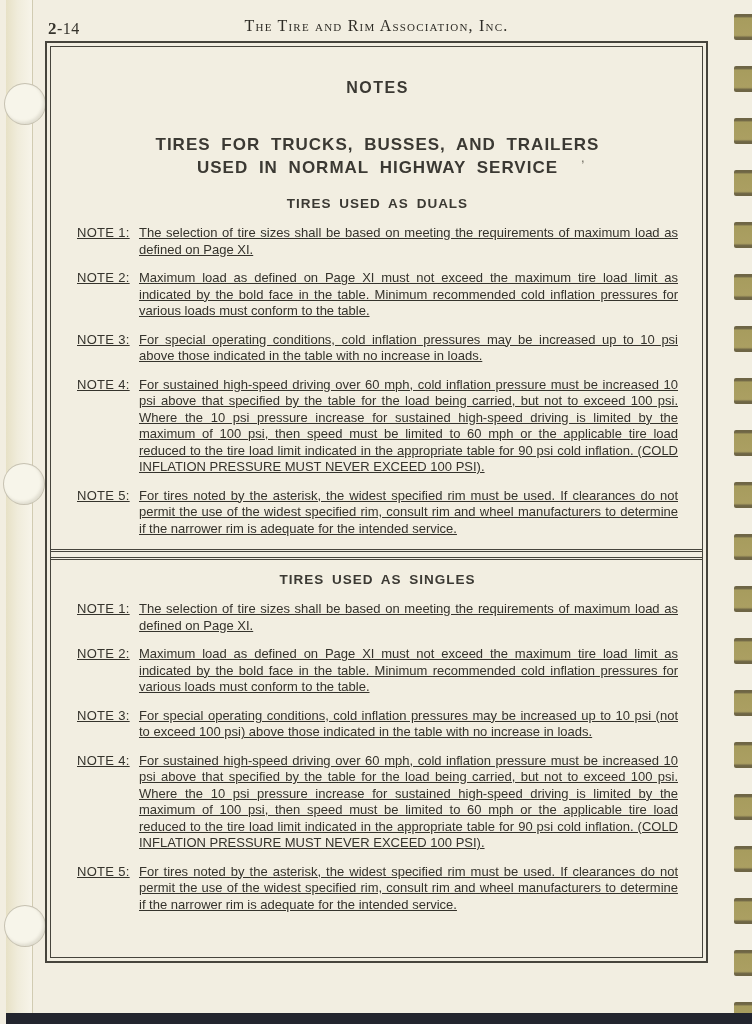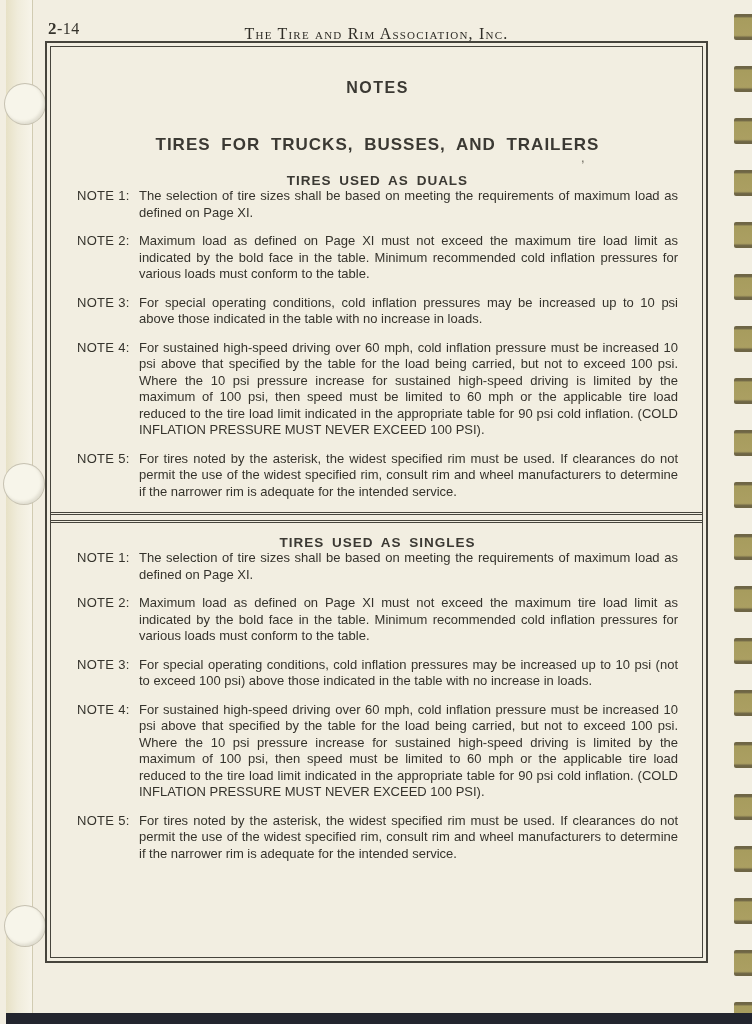--- a/index.html
+++ b/index.html
@@ -29,21 +29,21 @@
   
   .scan-bar{position:absolute;left:6px;top:1013px;width:746px;height:11px;background:#23252e;}
   
   .running-head{
     position:absolute;left:0;top:17px;width:752px;height:22px;
     font-family:"Liberation Serif","DejaVu Serif",serif;
   }
   .page-num{position:absolute;left:48px;top:2px;font-size:16px;letter-spacing:0.5px;}
   .page-num b{font-size:17px;}
   .head-title{
-    position:absolute;left:45px;width:663px;text-align:center;top:8px;
+    position:absolute;left:45px;width:663px;text-align:center;top:0;
     font-variant:small-caps;font-size:16px;letter-spacing:1.2px;color:#2e2c26;
   }
   
   .frame-outer{
     position:absolute;left:45px;top:41px;width:663px;height:922px;
     border:2px solid #46443c;box-sizing:border-box;background:transparent;padding-left:21px;
   }
   .frame-inner{
     position:absolute;left:3px;top:3px;right:3px;bottom:3px;
     border:1px solid #46443c;overflow:hidden;
@@ -59,21 +59,21 @@
     position:relative;
   }
   .stray-mark{
     position:absolute;left:504px;top:13px;font-size:13px;color:#6a675c;font-weight:normal;
   }
   .section-heading{
     margin-top:17px;text-align:center;font-weight:bold;font-size:13.5px;
     letter-spacing:1px;word-spacing:3px;color:#3b3933;
   }
   .section-heading.singles{margin-top:12px;}
-  .notes-list{}
+  .notes-list{margin-top:14px;text-decoration:underline;}
   .note{display:flex;margin-bottom:12px;font-size:13px;line-height:16.5px;}
   .note-label{flex:0 0 62px;letter-spacing:0.3px;white-space:nowrap;}
   .note-text{flex:1;text-align:justify;hyphens:manual;}
   .section-divider{
     margin-top:2px;height:5px;
     border-top:3px double #46443c;border-bottom:3px double #46443c;
   }
 </style>
 </head>
 <body>
@@ -113,20 +113,21 @@
     <div class="head-title">The Tire and Rim Association, Inc.</div>
   </div>
 
   <div class="frame-outer">
     <div class="frame-inner">
 
       <div class="section">
         <div class="notes-heading">NOTES</div>
         <div class="doc-title">
           <div>TIRES FOR TRUCKS, BUSSES, AND TRAILERS</div>
+          <div>USED IN NORMAL HIGHWAY SERVICE</div>
           <span class="stray-mark">,</span>
         </div>
         <div class="section-heading">TIRES USED AS DUALS</div>
         <div class="notes-list">
           <div class="note">
             <div class="note-label">NOTE 1:</div>
             <div class="note-text">The selection of tire sizes shall be based on meeting the requirements of maximum load as defined on Page XI.</div>
           </div>
           <div class="note">
             <div class="note-label">NOTE 2:</div>

